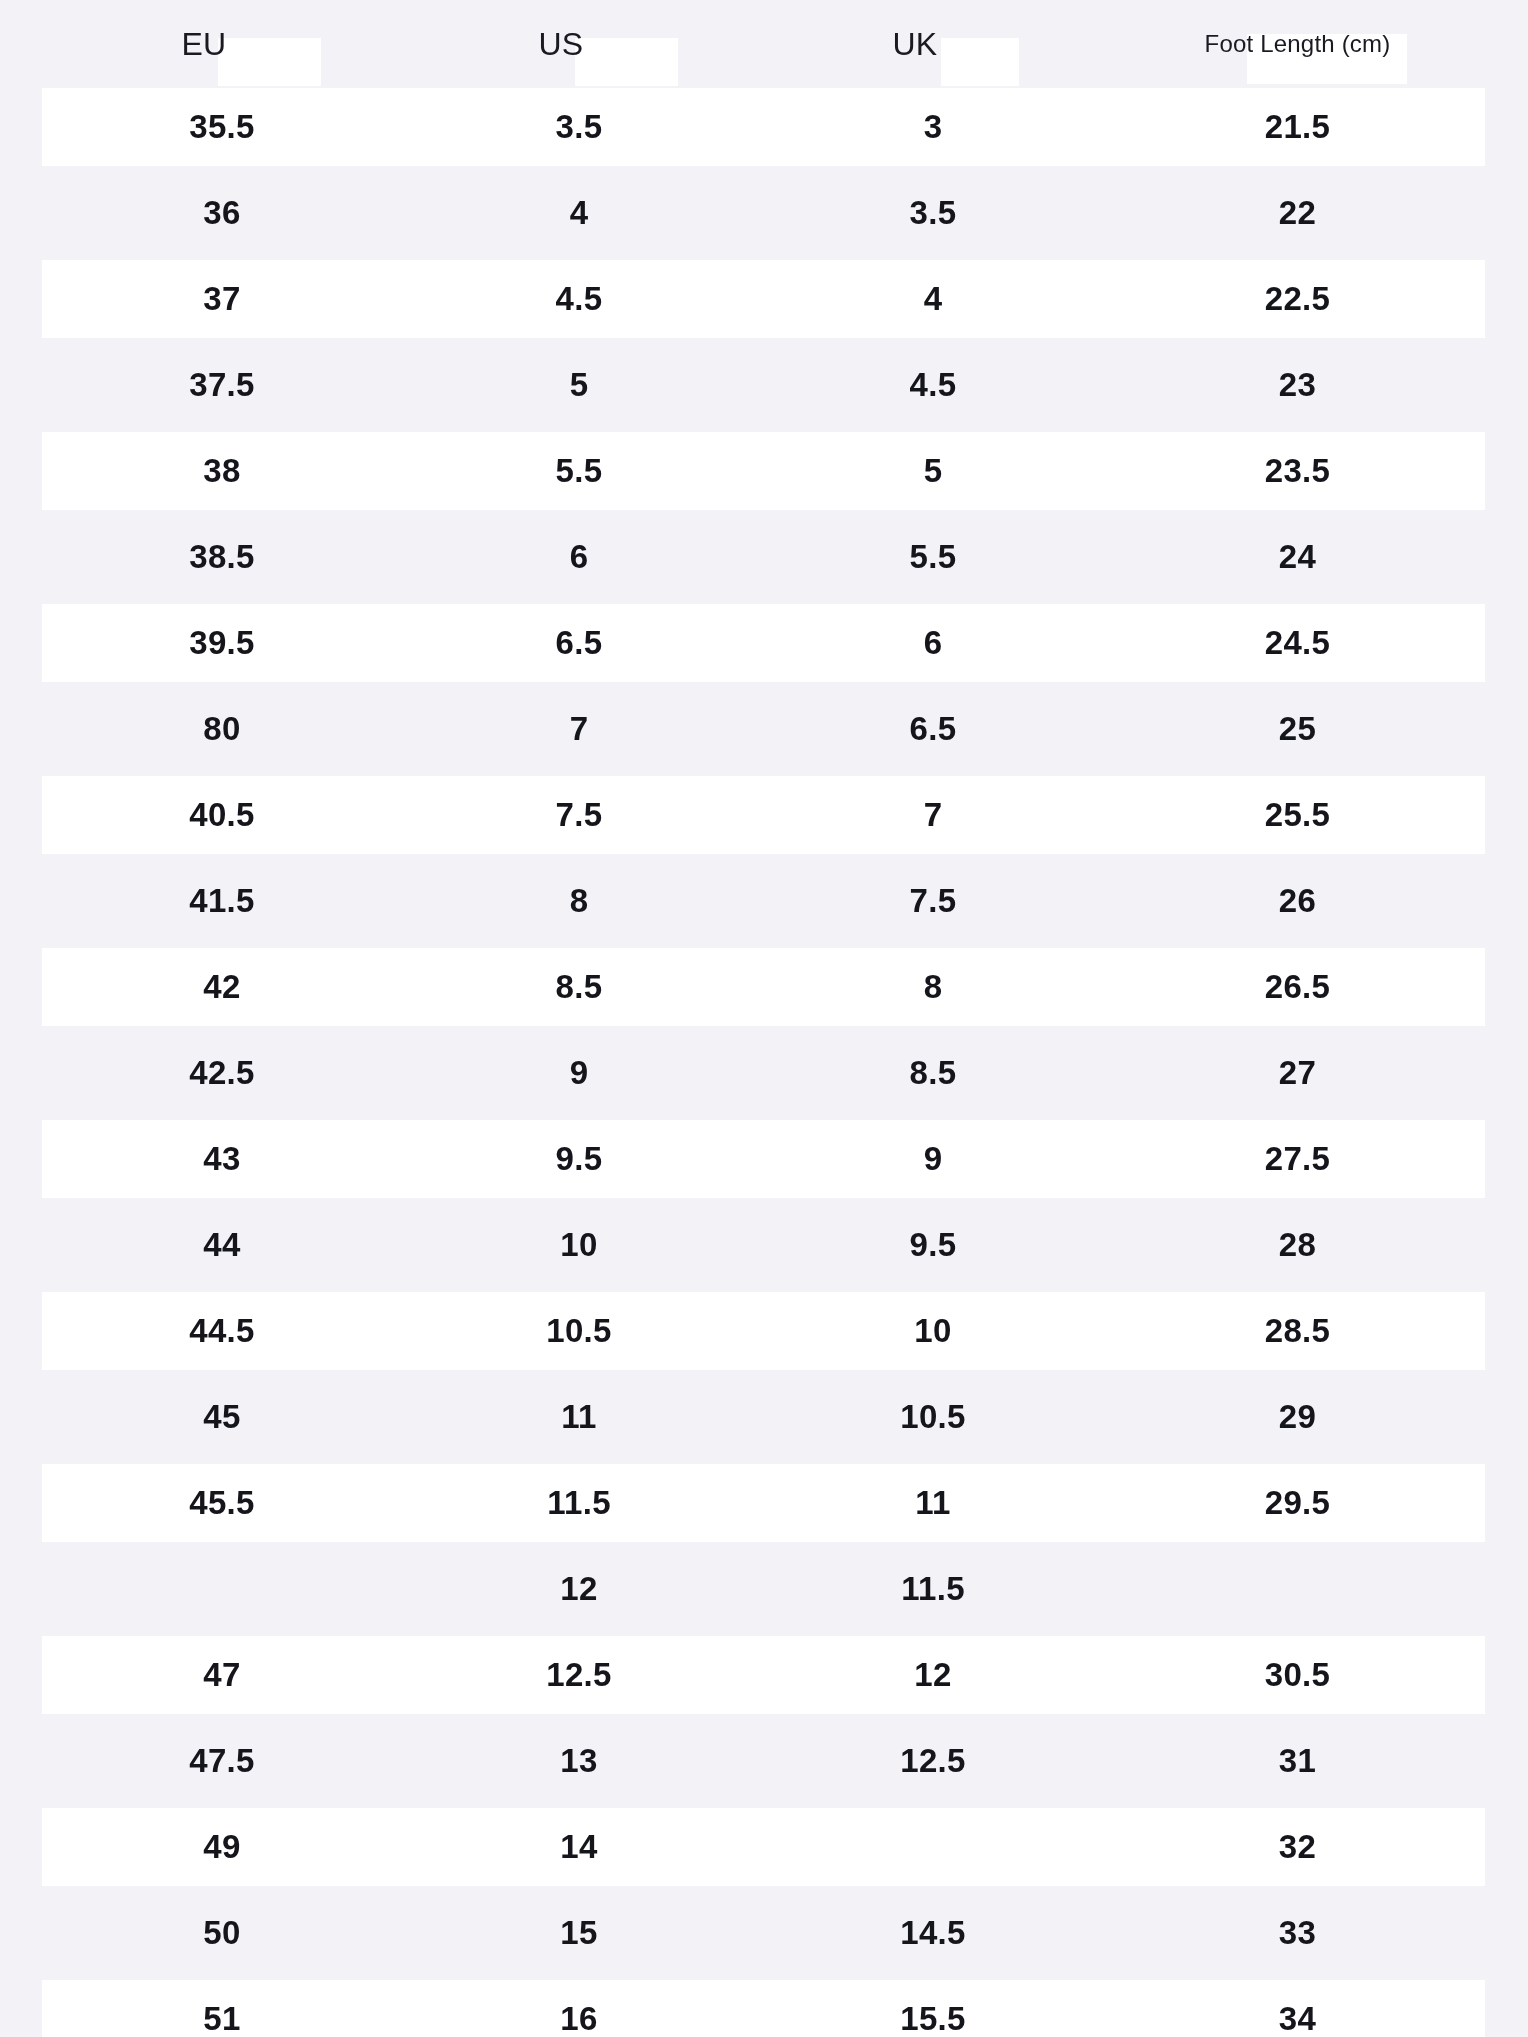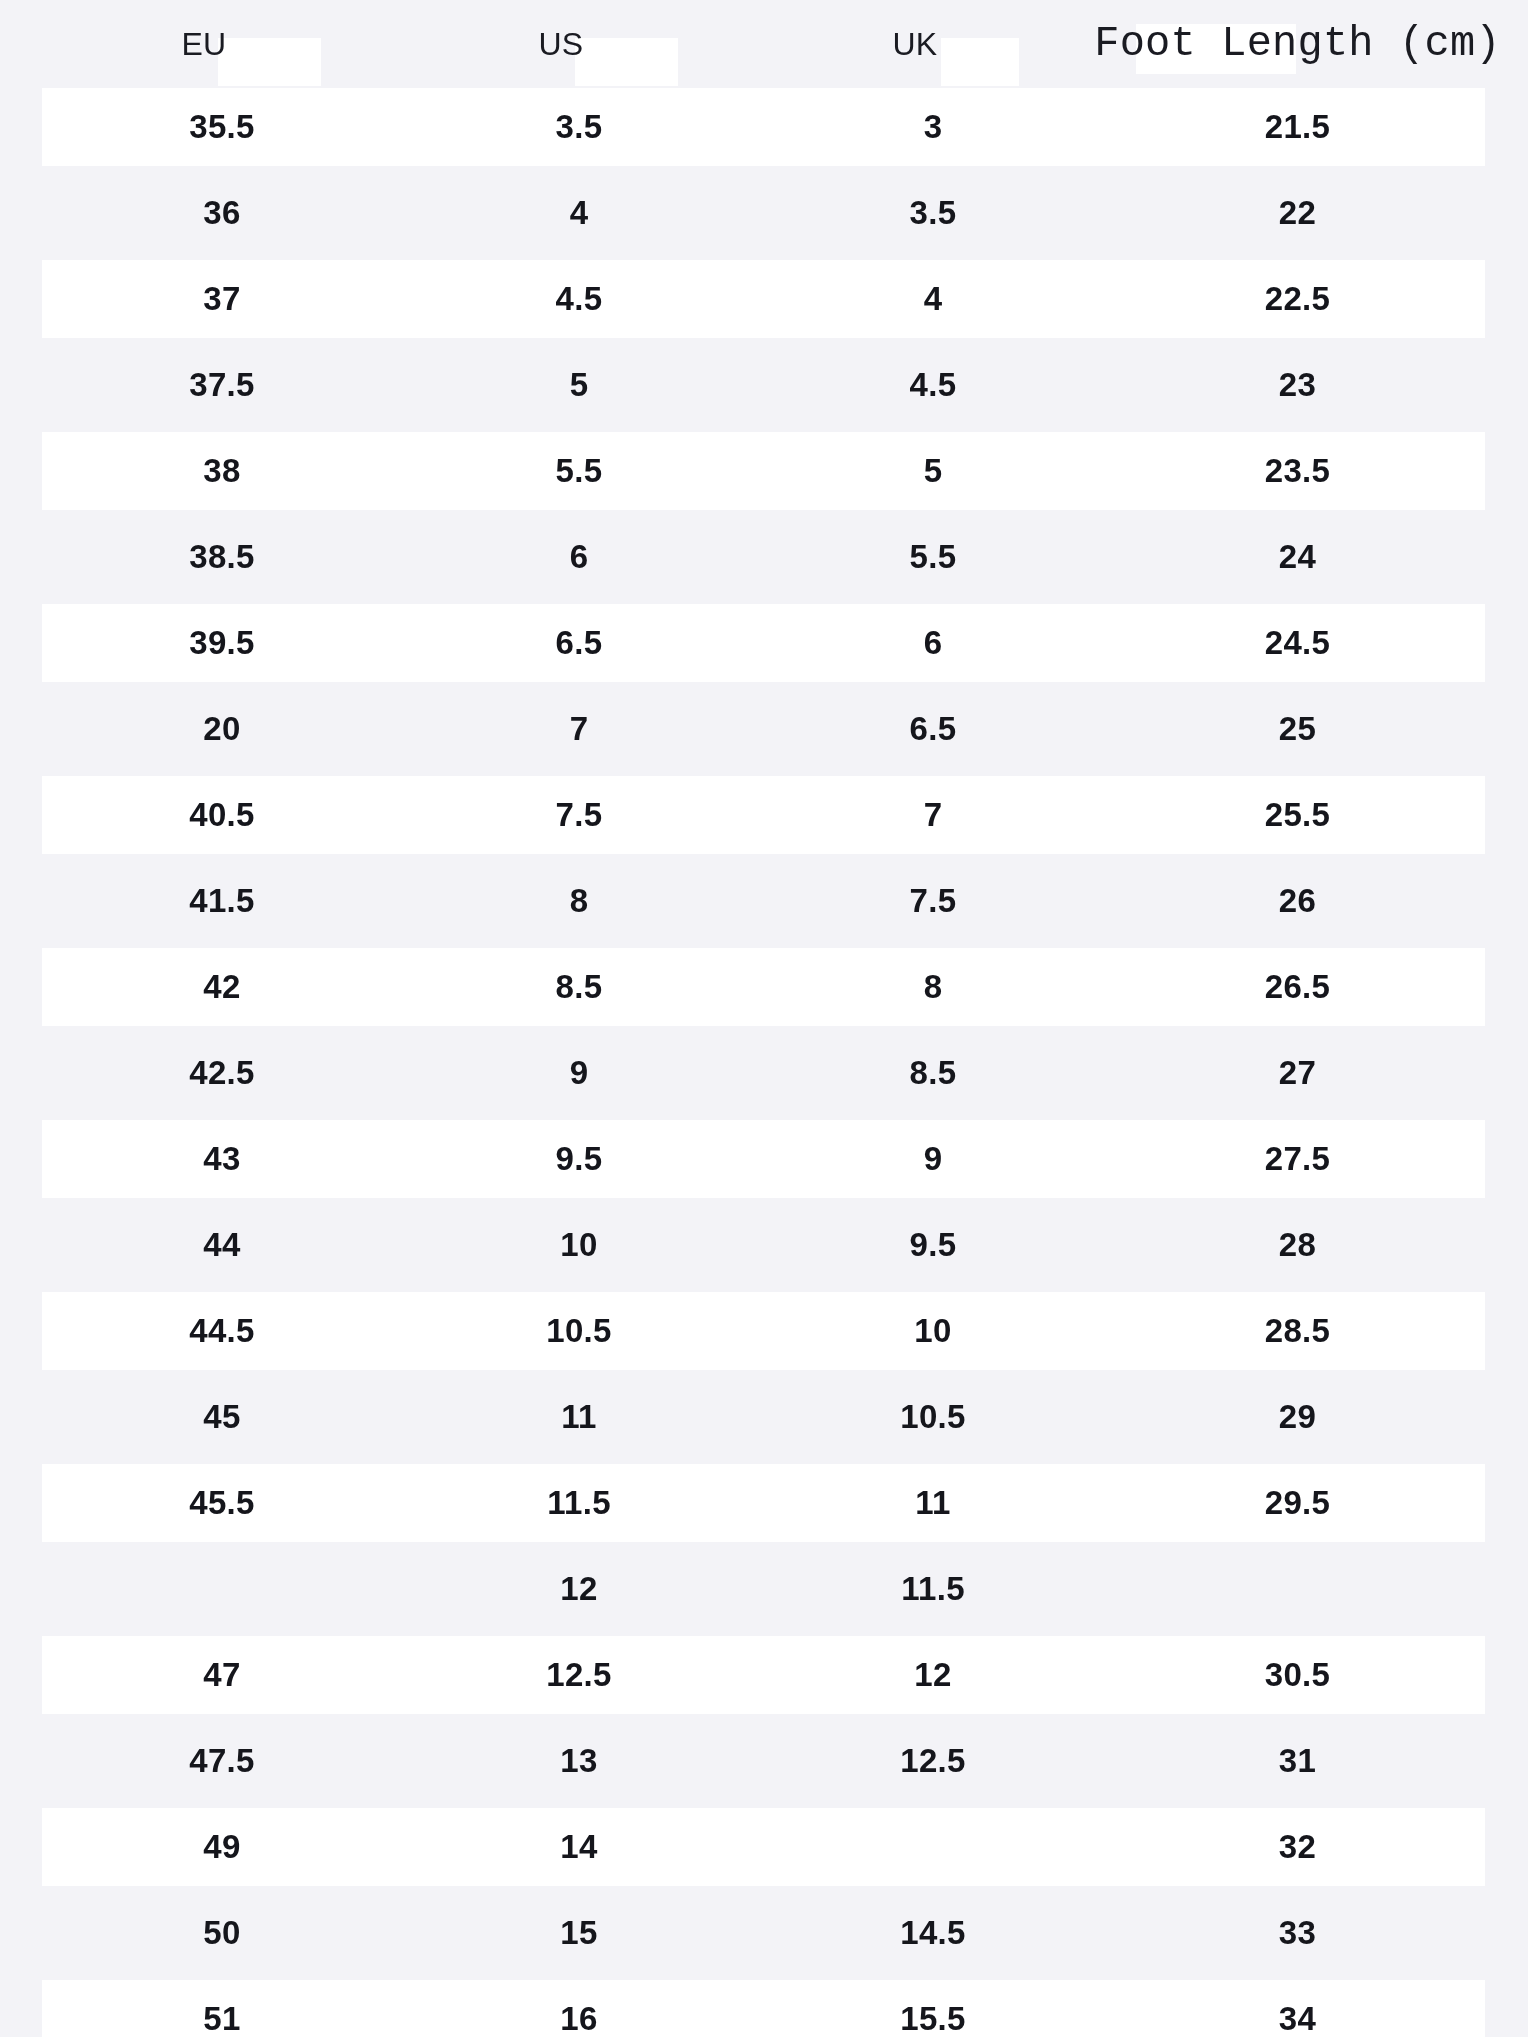--- a/index.html
+++ b/index.html
@@ -71,22 +71,22 @@
   .th-eu .th-inner,
   .th-us .th-inner,
   .th-uk .th-inner { transform: translateX(-18px); }
 
   .th-eu .th-box   { left: 36px; top: 12px; width: 103px; height: 48px; }
   .th-us .th-box   { left: 36px; top: 12px; width: 103px; height: 48px; }
   .th-uk .th-box   { left: 48px; top: 12px; width:  78px; height: 48px; }
 
   
   .th-foot .th-label {
-    font-family: Liberation Mono, monospace;
-    font-size: 42px;
+    font-family: Liberation Sans, sans-serif;
+    font-size: 24px;
   }
   .th-foot .th-box { left: 42px; top: 4px; width: 160px; height: 50px; }
 
   
   .tbody {
     position: absolute;
     left: 0;
     top: 88px;
     width: 1528px;
   }
@@ -199,21 +199,21 @@
       </div>
       <div class="row odd">
         <div class="band"></div>
         <div class="cell c0">39.5</div>
         <div class="cell c1">6.5</div>
         <div class="cell c2">6</div>
         <div class="cell c3">24.5</div>
       </div>
       <div class="row even">
         <div class="band"></div>
-        <div class="cell c0">20</div>
+        <div class="cell c0">80</div>
         <div class="cell c1">7</div>
         <div class="cell c2">6.5</div>
         <div class="cell c3">25</div>
       </div>
       <div class="row odd">
         <div class="band"></div>
         <div class="cell c0">40.5</div>
         <div class="cell c1">7.5</div>
         <div class="cell c2">7</div>
         <div class="cell c3">25.5</div>

